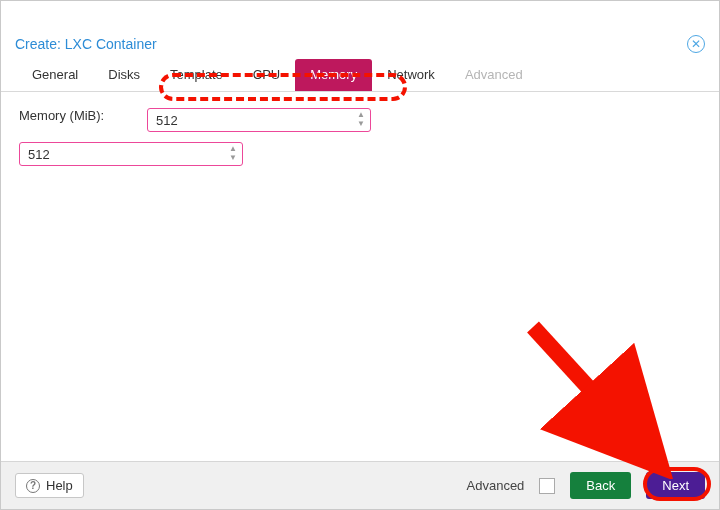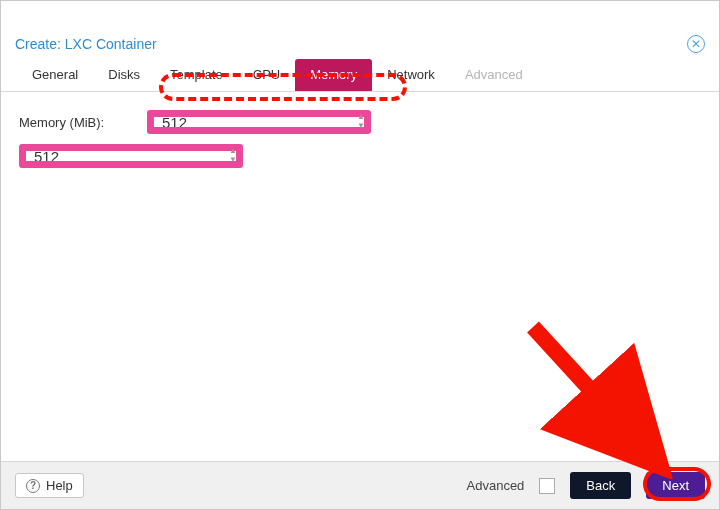--- a/index.html
+++ b/index.html
@@ -6,34 +6,34 @@
     html, body { width: 720px; height: 510px; font-family: -apple-system, "Helvetica Neue", Arial, sans-serif; font-size: 13px; color: #333; }
     .window { width: 720px; height: 510px; border: 1px solid #c9c9c9; background: #fff; display: flex; flex-direction: column; position: relative; }
     .titlebar { display: flex; align-items: center; justify-content: space-between; padding: 10px 14px 6px 14px; margin-top: 24px; }
     .title { color: #2d8cd6; font-size: 14px; font-weight: 400; }
     .close-icon { width: 18px; height: 18px; border: 1.5px solid #4ea7e4; border-radius: 50%; display: flex; align-items: center; justify-content: center; color: #4ea7e4; font-size: 12px; cursor: pointer; }
     .tabs { display: flex; gap: 0; padding: 0 16px; border-bottom: 1px solid #d9d9d9; align-items: flex-end; }
     .tab { padding: 8px 14px 9px 14px; font-size: 13px; color: #333; cursor: pointer; border-radius: 3px 3px 0 0; line-height: 1; border: 1px solid transparent; }
     .tab.active { background: #be185d; color: #fff; }
     .tab.disabled { color: #b5b5b5; cursor: default; }
     .content { flex: 1; padding: 16px 18px; }
-    .field-row { display: flex; align-items: center; height: 28px; margin-bottom: 6px; }
+    .field-row { display: flex; height: 28px; margin-bottom: 6px; }
     .field-label { width: 128px; color: #333; }
     .spinner-wrap { position: relative; width: 224px; }
-    .spinner { width: 224px; height: 24px; border: 7px solid #ec4899; border-radius: 3px; padding: 0 22px 0 8px; font-size: 15px; color: #333; background: #fff; }
+    .spinner { width: 224px; height: 24px; border: 1px solid #ec4899; border-radius: 3px; padding: 0 22px 0 8px; font-size: 13px; color: #333; background: #fff; }
     .spinner-arrows { position: absolute; right: 6px; top: 2px; display: flex; flex-direction: column; gap: 0; font-size: 8px; line-height: 9px; color: #9a9a9a; cursor: pointer; user-select: none; }
     .footer { background: #f0f0f0; border-top: 1px solid #d6d6d6; padding: 10px 14px; display: flex; align-items: center; justify-content: space-between; }
     .footer-left { display: flex; align-items: center; }
     .help-btn { display: inline-flex; align-items: center; gap: 6px; background: #fff; border: 1px solid #c7c7c7; border-radius: 3px; padding: 4px 10px; font-size: 13px; cursor: pointer; color: #333; }
     .help-q { width: 14px; height: 14px; border: 1.3px solid #777; border-radius: 50%; display: inline-flex; align-items: center; justify-content: center; font-size: 10px; color: #777; font-weight: bold; }
     .footer-right { display: flex; align-items: center; gap: 15px; }
     .adv-label { color: #444; font-size: 13px; }
     .adv-check { width: 16px; height: 16px; border: 1px solid #aaa; background: #fff; cursor: pointer; }
     .btn { border: none; border-radius: 3px; padding: 6px 16px; font-size: 13px; cursor: pointer; }
-    .btn-back { background: #0f172a; color: #fff; }
+    .btn-back { background: #15803d; color: #fff; }
     .btn-next { background: #4c1d95; color: #fff; }
     
     .annot-memory { position: absolute; left: 158px; top: 72px; width: 248px; height: 28px; border: 4px dashed #f41200; border-radius: 20px; pointer-events: none; }
     .annot-next { position: absolute; right: 8px; bottom: 8px; width: 68px; height: 34px; border: 4px solid #f41200; border-radius: 18px; pointer-events: none; }
     .annot-arrow { position: absolute; right: 46px; bottom: 30px; pointer-events: none; }
   </style>
 </head>
 <body>
 
 <div class="window">

